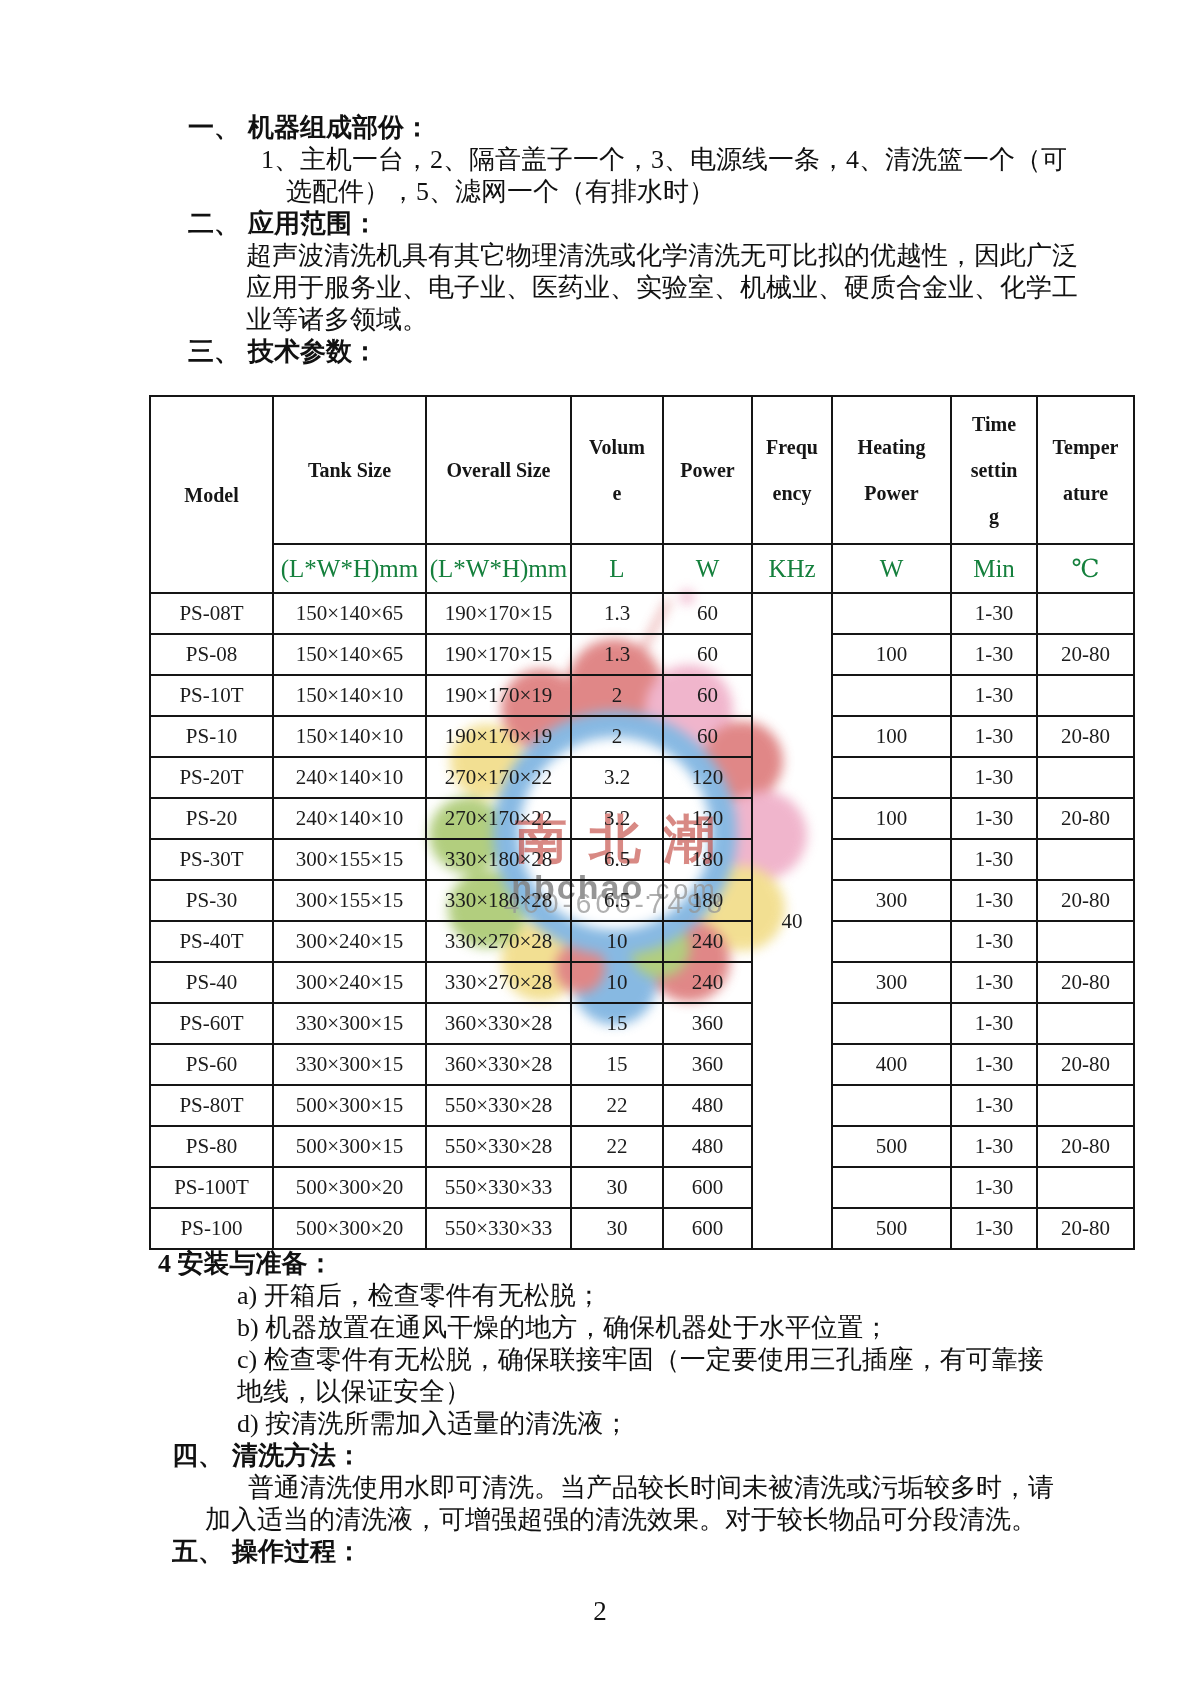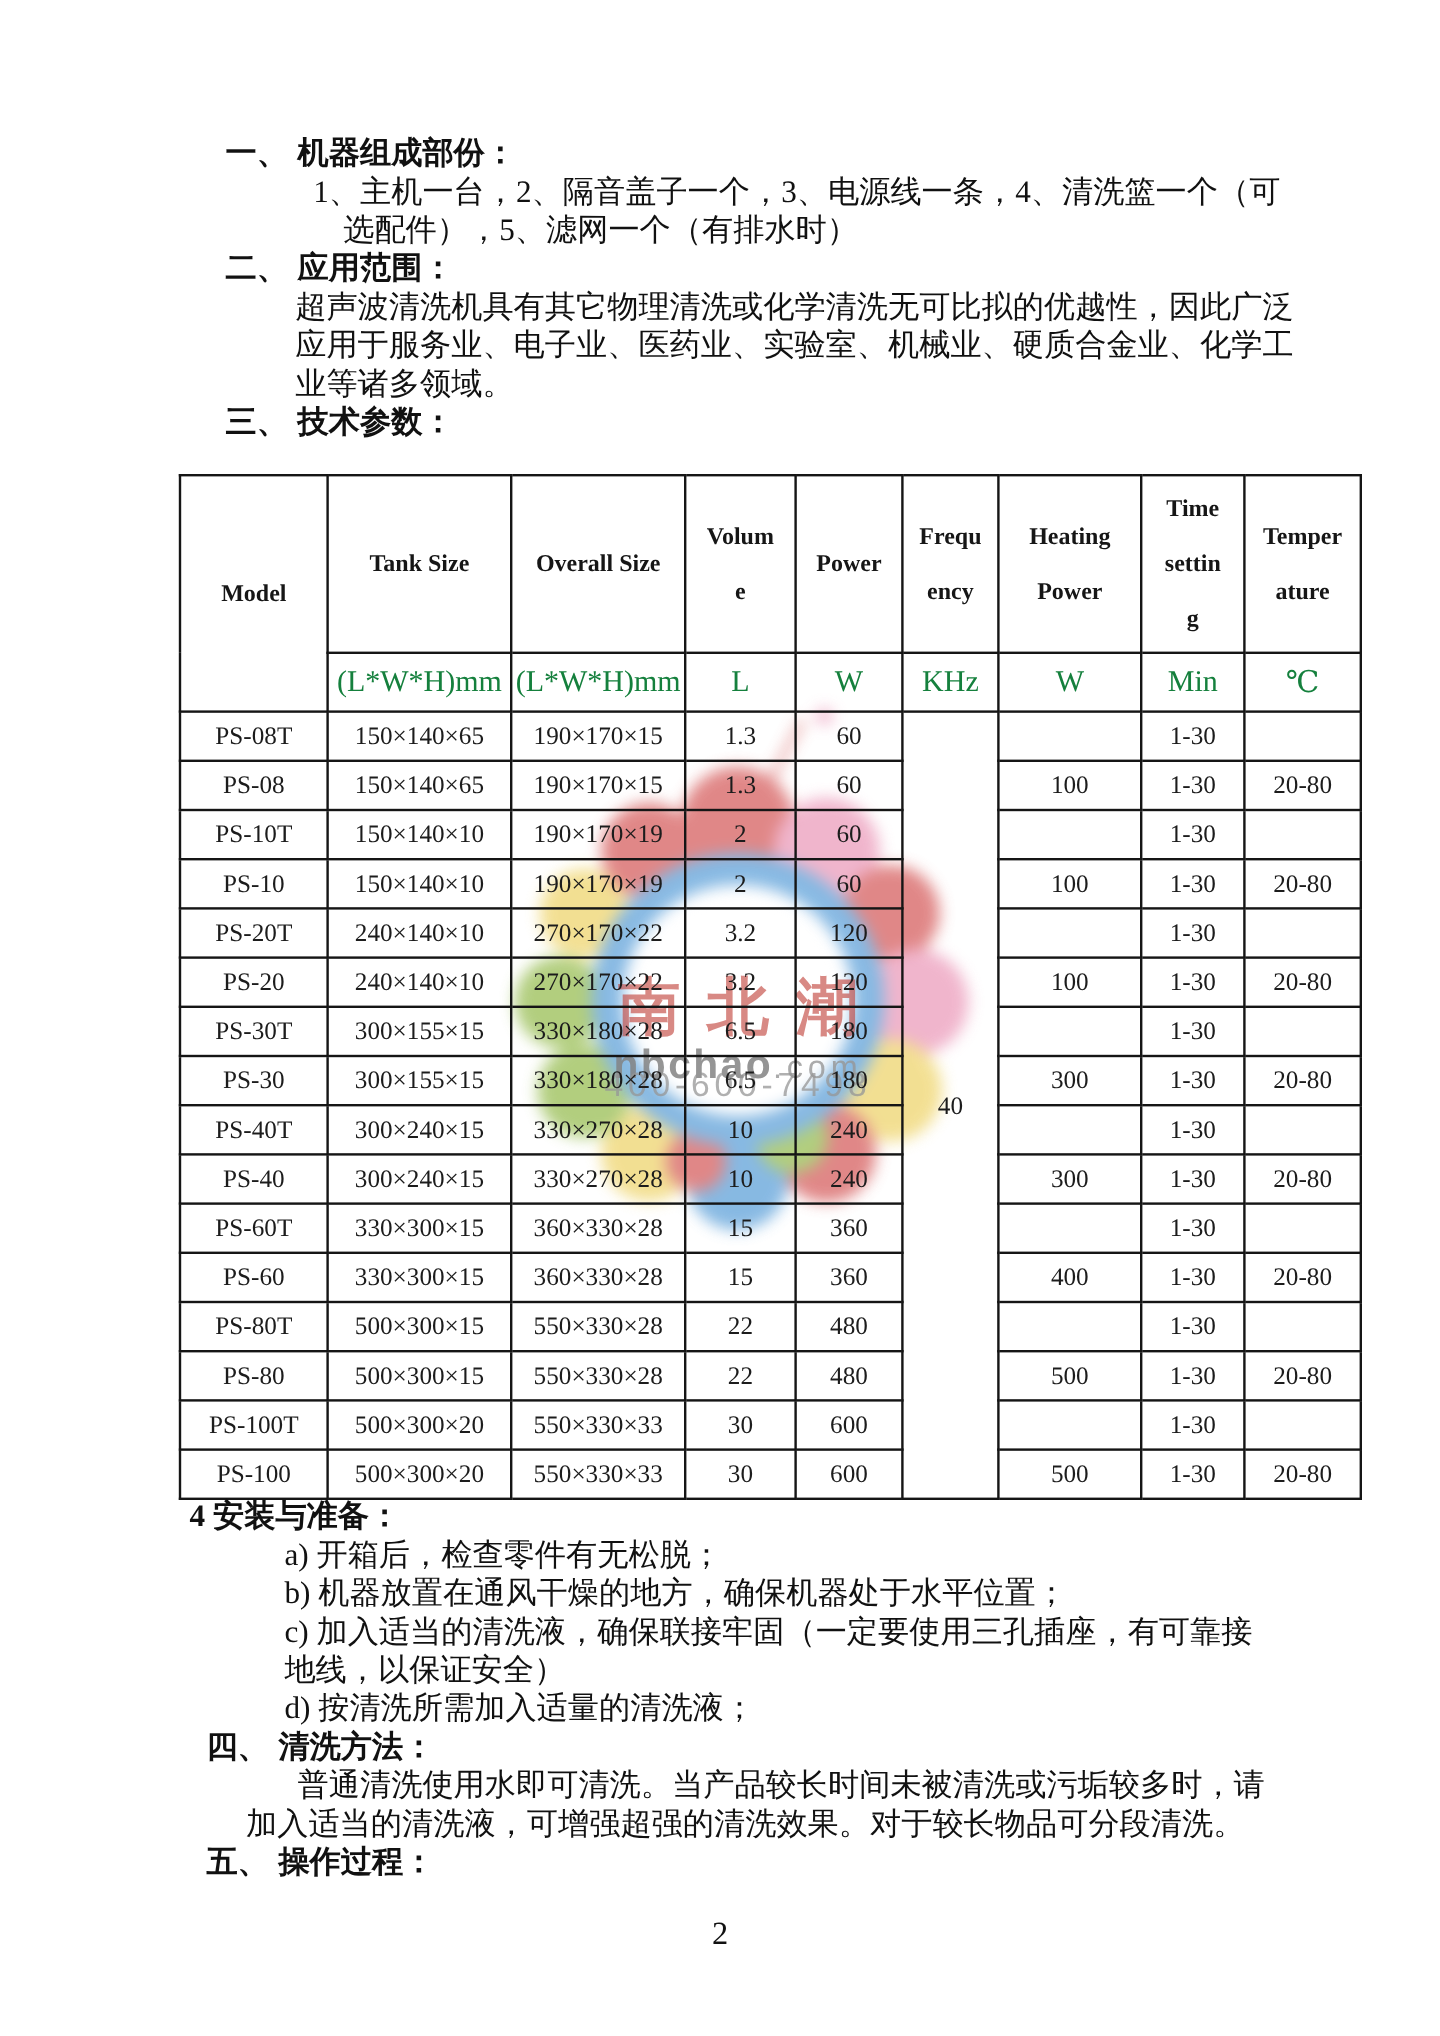--- a/index.html
+++ b/index.html
@@ -334,21 +334,21 @@
           <td class="d-time">1-30</td>
           <td class="d-temp">20-80</td>
         </tr>
       </tbody>
   </table>
 
   <div class="textblock bottom-text">
     <div class="t-line bold-title">4 安装与准备：</div>
     <div class="t-line ind-item">a) 开箱后，检查零件有无松脱；</div>
     <div class="t-line ind-item">b) 机器放置在通风干燥的地方，确保机器处于水平位置；</div>
-    <div class="t-line ind-item">c) 加入适当的清洗液，确保联接牢固（一定要使用三孔插座，有可靠接</div>
+    <div class="t-line ind-item">c) 检查零件有无松脱，确保联接牢固（一定要使用三孔插座，有可靠接</div>
     <div class="t-line ind-item">地线，以保证安全）</div>
     <div class="t-line ind-item">d) 按清洗所需加入适量的清洗液；</div>
     <div class="t-line heading">
       <span class="num">四、</span><span class="h-title">清洗方法：</span>
     </div>
     <div class="t-line ind-p1">普通清洗使用水即可清洗。当产品较长时间未被清洗或污垢较多时，请</div>
     <div class="t-line ind-p2">加入适当的清洗液，可增强超强的清洗效果。对于较长物品可分段清洗。</div>
     <div class="t-line heading">
       <span class="num">五、</span><span class="h-title">操作过程：</span>
     </div>

